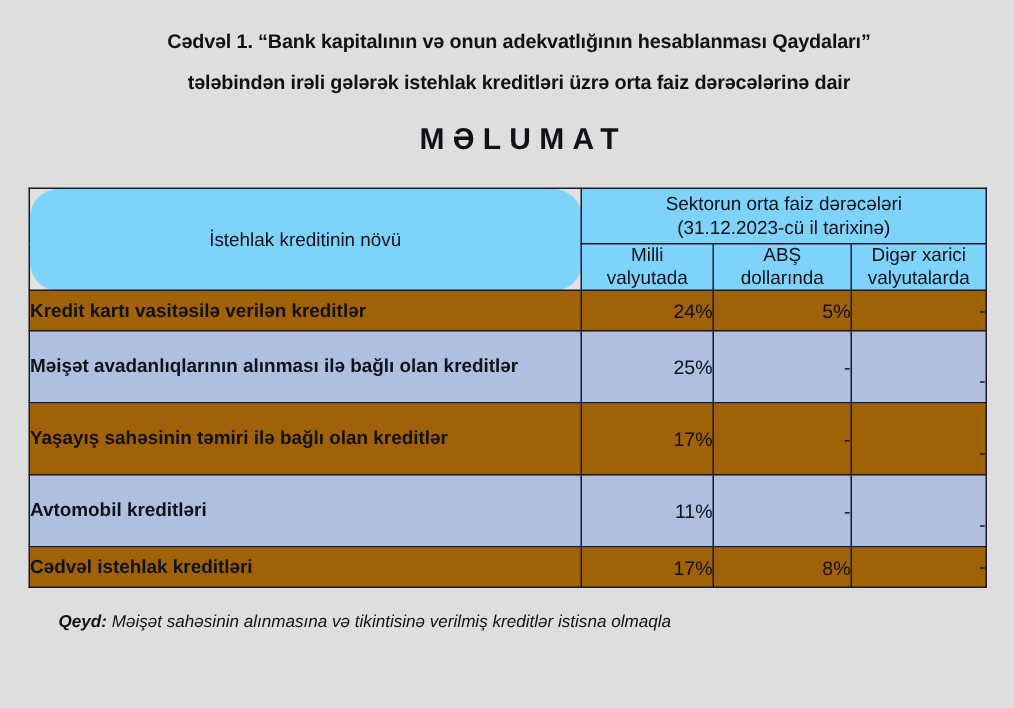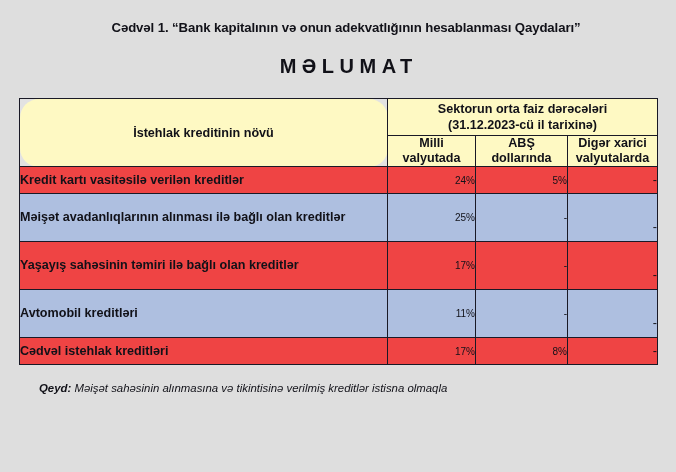--- a/index.html
+++ b/index.html
@@ -61,23 +61,23 @@
   }
 
   
   .col-type   { width: 368px; }
   .col-milli  { width: 88px; }
   .col-usd    { width: 92px; }
   .col-other  { width: 90px; }
 
   
   th.hd {
-    background: #fef9c3;
+    background: #7dd3fc;
     font-size: 12.6px;
-    font-weight: bold;
+    font-weight: normal;
     text-align: center;
     line-height: 16px;
   }
   th.hd-type {
     height: 66px;
     padding: 0 8px;
     border-radius: 19px;
   }
   th.hd-group {
     height: 36px;
@@ -92,37 +92,37 @@
 
   
   td.rowlabel {
     font-size: 12.6px;
     font-weight: bold;
     text-align: left;
     padding: 4px 8px 4px 9px;
     line-height: 17px;
   }
   td.num {
-    font-size: 10px;
+    font-size: 13px;
     font-weight: normal;
     text-align: right;
     padding: 4px 11px 4px 4px;
     line-height: 17px;
   }
   td.num-last {
     font-size: 12.6px;
     font-weight: normal;
     text-align: right;
     padding: 4px 9px 4px 4px;
     line-height: 17px;
   }
   
   tr.tall td.num-last { vertical-align: bottom; padding-bottom: 5px; }
 
-  tr.r-gray td { background: #ef4444; }
+  tr.r-gray td { background: #a16207; }
   tr.r-blue td { background: #aebfe0; }
 
   tr.short td { height: 26px; }
   tr.tall  td { height: 42px; }
 
   
   .footnote {
     margin: 16px 19px 0 19px;
     font-size: 11.4px;
     font-style: italic;
@@ -134,20 +134,21 @@
     margin-left: 20px;
   }
 </style>
 </head>
 <body>
 
 <div class="page">
 
   <div class="title-block">
     <div class="title-line">Cədvəl 1. “Bank kapitalının və onun adekvatlığının hesablanması Qaydaları”</div>
+    <div class="title-line">tələbindən irəli gələrək istehlak kreditləri üzrə orta faiz dərəcələrinə dair</div>
     <div class="doc-heading">MƏLUMAT</div>
   </div>
 
   <div class="table-wrap">
     <table class="data">
       <colgroup>
         <col class="col-type">
           <col class="col-milli">
           <col class="col-usd">
           <col class="col-other">

